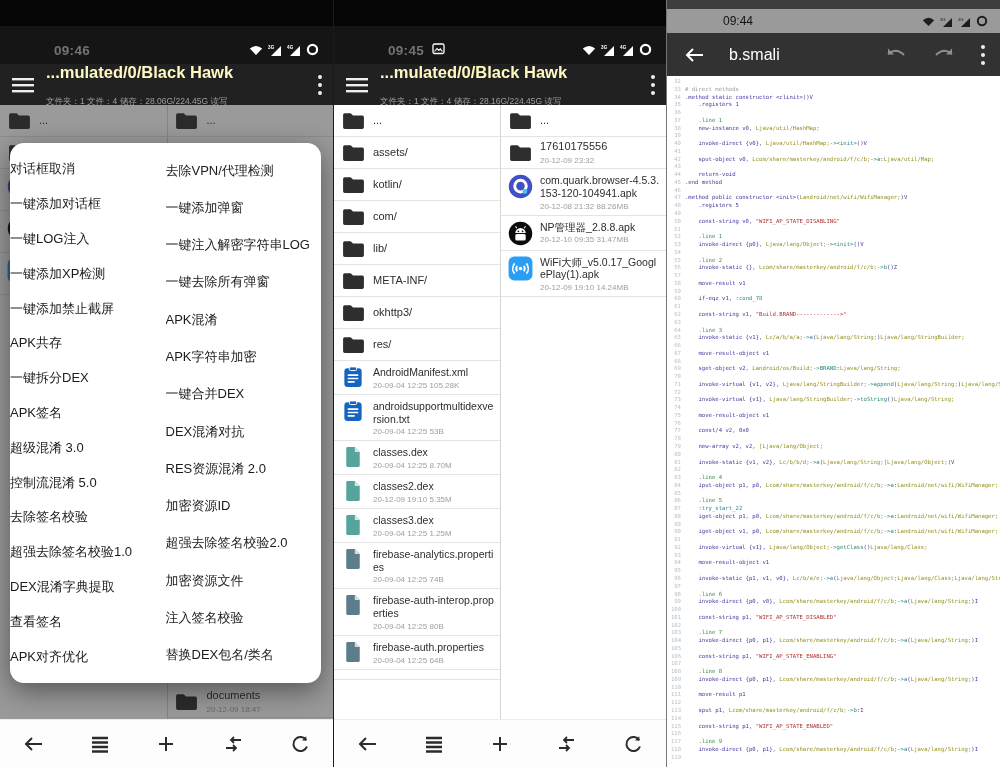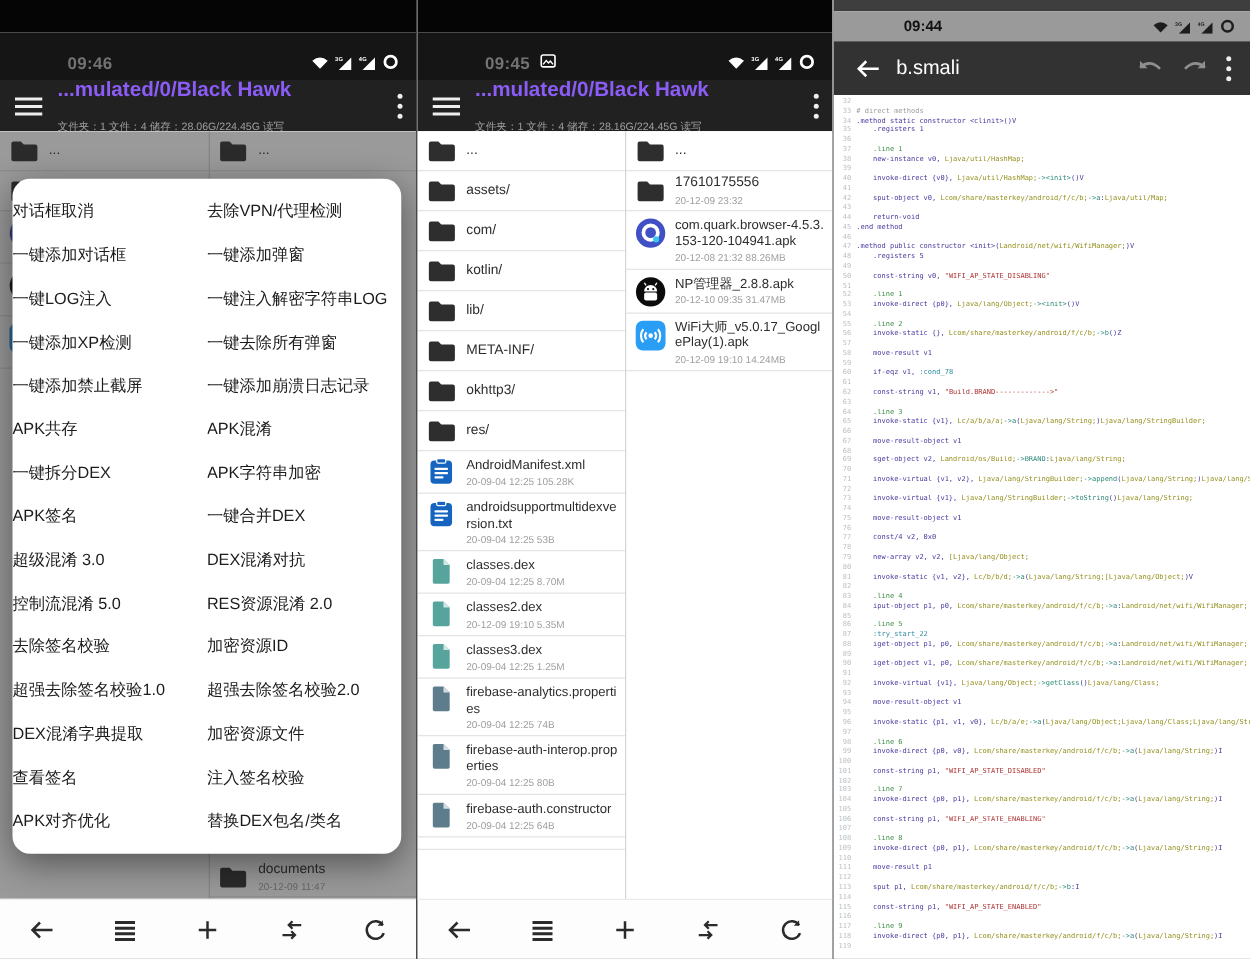--- a/index.html
+++ b/index.html
@@ -7,21 +7,21 @@
   .strip{display:flex;width:1000px;height:767px}
   .panel{position:relative;height:767px;overflow:hidden;background:#fff}
   .p-left{width:333px}.p-mid{width:333px;border-left:1px solid #1a1a1a;box-sizing:border-box}.p-right{width:334px;border-left:1px solid #777;box-sizing:border-box}
   
   .topblack{height:26px;background:#050505}
   .sbar{height:38px;background:#151515;color:#737373;display:flex;align-items:flex-start;padding:17px 14px 0 54px;box-sizing:border-box;font-size:13.5px;font-weight:bold;letter-spacing:.3px}
   .sbar .sp,.sbar2 .sp{flex:1}
   .sicons{display:flex;align-items:center;gap:5px}
   .abar{height:41px;background:#212121;display:flex;align-items:center;padding:0 10px 0 12px;box-sizing:border-box;gap:12px}
   .abar .titles{flex:1;overflow:hidden;padding-top:1px}
-  .t1{color:#8b5cf6;font-size:16.5px;font-weight:bold;white-space:nowrap}
+  .t1{color:#fef9c3;font-size:16.5px;font-weight:bold;white-space:nowrap}
   .t2{color:#9e9e9e;font-size:8.5px;margin-top:14px;white-space:nowrap}
   
   .content{position:absolute;top:105px;bottom:47px;left:0;right:0;background:#fff;overflow:hidden}
   .filecols{display:flex;height:100%}
   .fcol{width:50%;box-sizing:border-box;overflow:hidden;position:relative;background:#fff}
   .fcol + .fcol{border-left:1px solid #d6d6d6}
   .frow{display:flex;align-items:flex-start;gap:7px;padding:5px 6px 4px 6px;border-bottom:1px solid #e4e4e4;box-sizing:border-box}
   .frow.folder{align-items:center;min-height:32px;padding-top:3px;padding-bottom:3px}
   .frow .ic{flex:0 0 26px;display:flex;justify-content:center;align-items:center}
   .frow .tx{min-width:0}
@@ -32,22 +32,22 @@
   .bottom-anchor{position:absolute;left:0;right:0;bottom:2px}
   
   .dialog{position:absolute;left:10px;right:12px;top:38px;bottom:37px;background:#fff;border-radius:14px;box-shadow:0 8px 28px rgba(0,0,0,.45);display:flex;padding:9px 0;box-sizing:border-box}
   .mcol{width:50%;display:flex;flex-direction:column;justify-content:space-around;padding-left:0;box-sizing:border-box;overflow:hidden}
   .mi{font-size:13px;color:#1b1b1b;font-weight:500;white-space:nowrap;display:flex;align-items:center;height:34px;cursor:default}
   
   .bbar{position:absolute;left:0;right:0;bottom:0;height:47px;background:#fdfdfd;display:flex;align-items:center;justify-content:space-around;border-top:1px solid #ececec}
   .bbar svg{display:block}
   
   .topstrip{height:9px;background:#3e3e3e}
-  .sbar2{height:24px;background:#9a9a9a;color:#121212;display:flex;align-items:center;padding:0 12px 0 56px;box-sizing:border-box;font-size:12px;font-weight:bold}
-  .abar2{height:43px;background:#323232;display:flex;align-items:center;gap:12px;padding:0 14px 0 16px;box-sizing:border-box}
+  .sbar2{height:24px;background:#9a9a9a;color:#121212;display:flex;align-items:center;padding:0 12px 0 56px;box-sizing:border-box;font-size:12px;font-weight:normal}
+  .abar2{height:43px;background:#323232;display:flex;align-items:center;gap:24px;padding:0 14px 0 16px;box-sizing:border-box}
   .abar2 .et{color:#fff;font-size:16px;font-weight:500;flex:1}
   .code-area{position:absolute;top:76px;bottom:0;left:0;right:0;background:#fff;overflow:hidden;font-family:"DejaVu Sans Mono","Liberation Mono",monospace;padding-top:2px}
   .cl{display:flex;height:7.78px;line-height:7.78px;font-size:5.6px;white-space:pre}
   .cl .ln{flex:0 0 14px;text-align:right;color:#b8c1c8;padding-right:4px}
   .cl .ct{flex:1;overflow:hidden;color:#46399e}
   .tg{color:#3f8e44}.tc{color:#9c9c9c}.to{color:#46399e}
   .ts{color:#ae3232}.tl{color:#94901e}.tm{color:#2e8a78}.tb{color:#2e8a9e}
 </style>
 </head>
 <body>
@@ -181,21 +181,21 @@
                 </div>
               </div>
               <div class="frow folder">
                 <span class="ic">
                   <svg width="23" height="18" viewBox="0 0 24 19">
                     <path fill="#2e2e2e" d="M1 3 Q1 1.2 2.8 1.2 H9 L11.5 3.8 H21.2 Q23 3.8 23 5.6 V16.2 Q23 18 21.2 18 H2.8 Q1 18 1 16.2 Z"></path>
                   </svg>
                 </span>
                 <div class="tx">
                   <div class="nm">documents</div>
-                  <div class="mt">20-12-09 11:47</div>
+                  <div class="mt">20-12-09 18:47</div>
                 </div>
               </div>
             </div>
         </div>
       </div>
       <div class="dim"></div>
       <div class="dialog">
         <div class="mcol" id="menu-left">
             <div class="mi">对话框取消</div>
             <div class="mi">一键添加对话框</div>
@@ -211,21 +211,20 @@
             <div class="mi">超强去除签名校验1.0</div>
             <div class="mi">DEX混淆字典提取</div>
             <div class="mi">查看签名</div>
             <div class="mi">APK对齐优化</div>
           </div>
         <div class="mcol" id="menu-right">
             <div class="mi">去除VPN/代理检测</div>
             <div class="mi">一键添加弹窗</div>
             <div class="mi">一键注入解密字符串LOG</div>
             <div class="mi">一键去除所有弹窗</div>
-            <div class="mi">一键添加崩溃日志记录</div>
             <div class="mi">APK混淆</div>
             <div class="mi">APK字符串加密</div>
             <div class="mi">一键合并DEX</div>
             <div class="mi">DEX混淆对抗</div>
             <div class="mi">RES资源混淆 2.0</div>
             <div class="mi">加密资源ID</div>
             <div class="mi">超强去除签名校验2.0</div>
             <div class="mi">加密资源文件</div>
             <div class="mi">注入签名校验</div>
             <div class="mi">替换DEX包名/类名</div>
@@ -317,31 +316,31 @@
                 <div class="nm">assets/</div>
               </div>
             </div>
             <div class="frow folder">
               <span class="ic">
                 <svg width="23" height="18" viewBox="0 0 24 19">
                   <path fill="#2e2e2e" d="M1 3 Q1 1.2 2.8 1.2 H9 L11.5 3.8 H21.2 Q23 3.8 23 5.6 V16.2 Q23 18 21.2 18 H2.8 Q1 18 1 16.2 Z"></path>
                 </svg>
               </span>
               <div class="tx">
+                <div class="nm">kotlin/</div>
+              </div>
+            </div>
+            <div class="frow folder">
+              <span class="ic">
+                <svg width="23" height="18" viewBox="0 0 24 19">
+                  <path fill="#2e2e2e" d="M1 3 Q1 1.2 2.8 1.2 H9 L11.5 3.8 H21.2 Q23 3.8 23 5.6 V16.2 Q23 18 21.2 18 H2.8 Q1 18 1 16.2 Z"></path>
+                </svg>
+              </span>
+              <div class="tx">
                 <div class="nm">com/</div>
-              </div>
-            </div>
-            <div class="frow folder">
-              <span class="ic">
-                <svg width="23" height="18" viewBox="0 0 24 19">
-                  <path fill="#2e2e2e" d="M1 3 Q1 1.2 2.8 1.2 H9 L11.5 3.8 H21.2 Q23 3.8 23 5.6 V16.2 Q23 18 21.2 18 H2.8 Q1 18 1 16.2 Z"></path>
-                </svg>
-              </span>
-              <div class="tx">
-                <div class="nm">kotlin/</div>
               </div>
             </div>
             <div class="frow folder">
               <span class="ic">
                 <svg width="23" height="18" viewBox="0 0 24 19">
                   <path fill="#2e2e2e" d="M1 3 Q1 1.2 2.8 1.2 H9 L11.5 3.8 H21.2 Q23 3.8 23 5.6 V16.2 Q23 18 21.2 18 H2.8 Q1 18 1 16.2 Z"></path>
                 </svg>
               </span>
               <div class="tx">
                 <div class="nm">lib/</div>
@@ -468,21 +467,21 @@
               </div>
             </div>
             <div class="frow">
               <span class="ic">
                 <svg width="18" height="22" viewBox="0 0 20 24">
                   <path d="M2.5 2.5 Q2.5 1 4 1 H12 L17.5 6.5 V21.5 Q17.5 23 16 23 H4 Q2.5 23 2.5 21.5 Z" fill="#5e7d8c"></path>
                   <path d="M12 1 L12 6.5 L17.5 6.5 Z" fill="#d4dde2"></path>
                 </svg>
               </span>
               <div class="tx">
-                <div class="nm">firebase-auth.constructor</div>
+                <div class="nm">firebase-auth.properties</div>
                 <div class="mt">20-09-04 12:25  64B</div>
               </div>
             </div>
             <div class="frow"></div>
           </div>
         <div class="fcol" id="mp-right">
             <div class="frow folder">
               <span class="ic">
                 <svg width="23" height="18" viewBox="0 0 24 19">
                   <path fill="#2e2e2e" d="M1 3 Q1 1.2 2.8 1.2 H9 L11.5 3.8 H21.2 Q23 3.8 23 5.6 V16.2 Q23 18 21.2 18 H2.8 Q1 18 1 16.2 Z"></path>

